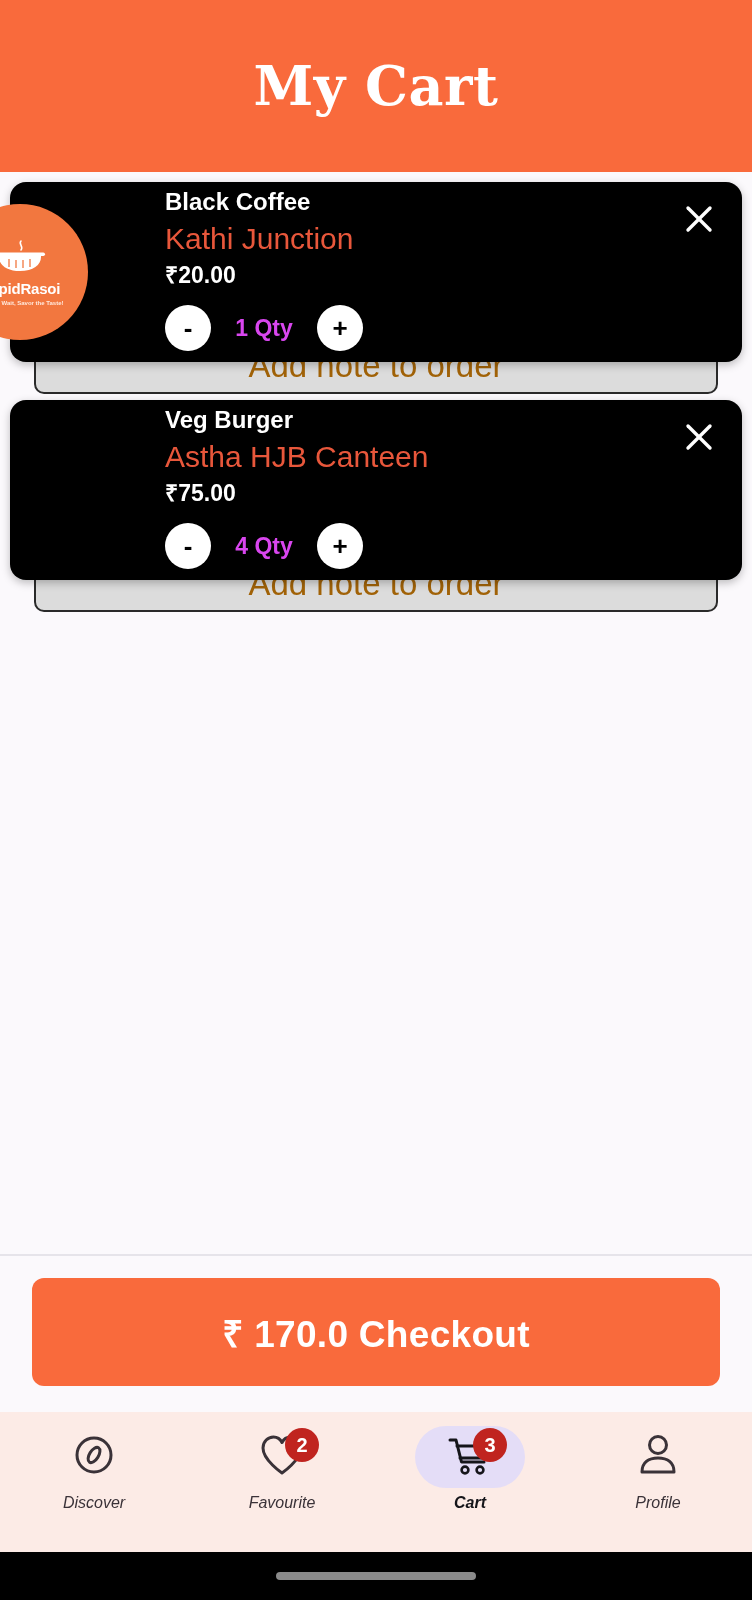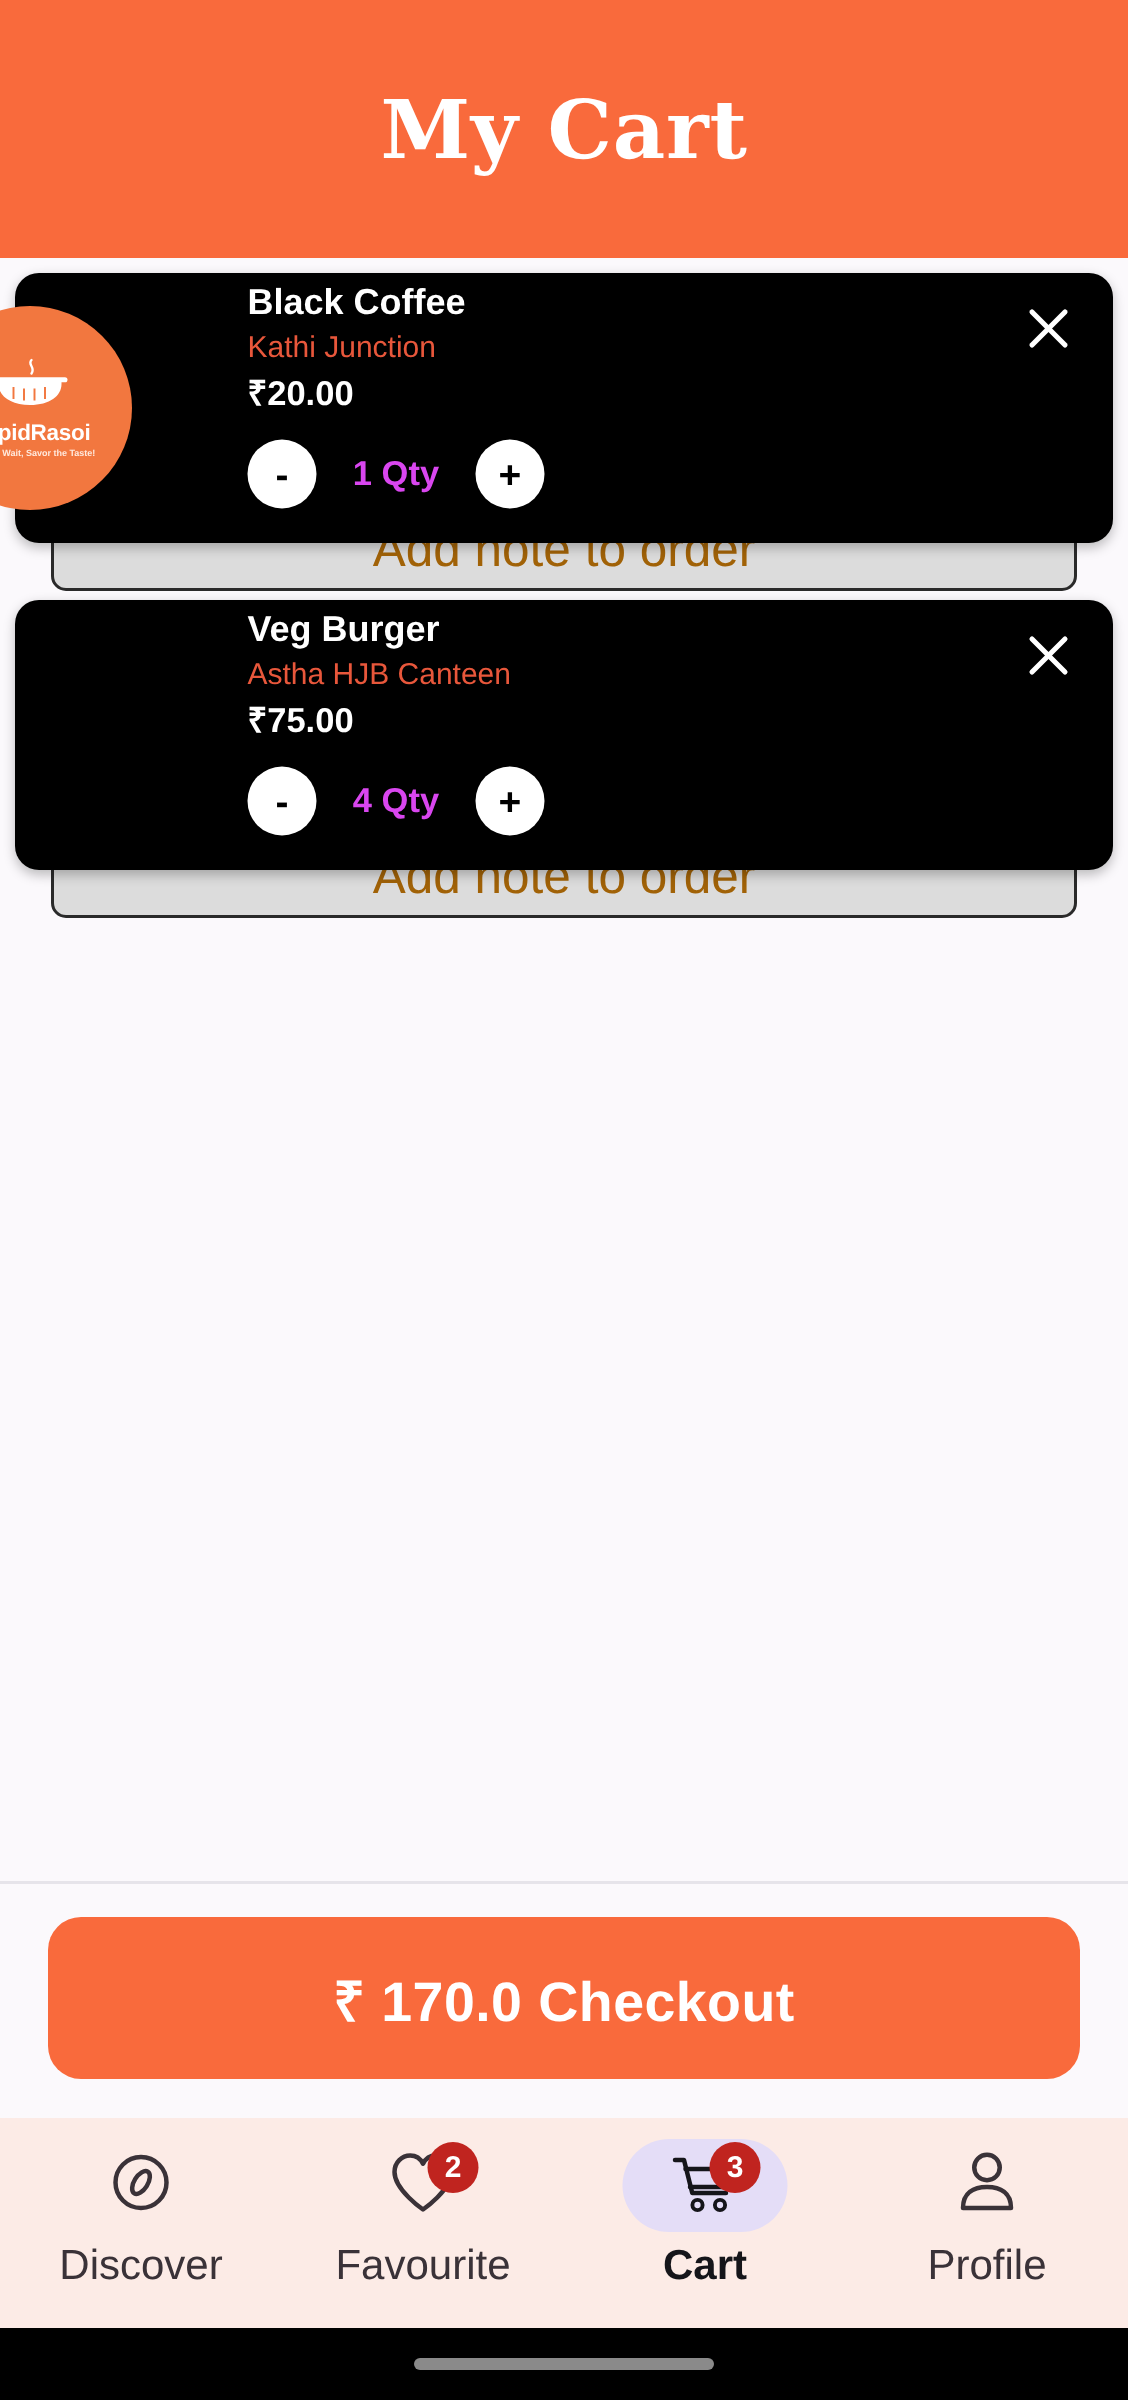--- a/index.html
+++ b/index.html
@@ -125,21 +125,21 @@
     right: 70px;
   }
   .item-name {
     color: #FFFFFF;
     font-size: 24px;
     font-weight: bold;
     line-height: 1.1;
   }
   .item-vendor {
     color: #E8573B;
-    font-size: 20px;
+    font-size: 30px;
     line-height: 1.25;
     margin-top: 5px;
   }
   .item-price {
     color: #FFFFFF;
     font-size: 23px;
     font-weight: bold;
     line-height: 1.2;
     margin-top: 4px;
   }
@@ -191,21 +191,21 @@
     flex: 0 0 auto;
     background: #FBF9FC;
     border-top: 2px solid #E6E4EA;
     padding: 22px 32px 26px 32px;
   }
   .checkout-btn {
     width: 100%;
     height: 108px;
     background: #F96A3C;
     border: none;
-    border-radius: 22px;
+    border-radius: 12px;
     color: #FFFFFF;
     font-size: 37px;
     font-weight: bold;
     letter-spacing: 0.3px;
     cursor: pointer;
     font-family: "Liberation Sans", sans-serif;
     display: flex;
     align-items: center;
     justify-content: center;
   }
@@ -233,23 +233,24 @@
     height: 62px;
     display: flex;
     align-items: center;
     justify-content: center;
     border-radius: 31px;
   }
   .nav-item.active .nav-icon-wrap {
     background: #E4DDF7;
   }
   .nav-label {
-    font-size: 28px;
+    font-size: 16px;
     color: #3A3238;
     margin-top: 6px;
+    font-style: italic;
   }
   .nav-item.active .nav-label {
     font-weight: bold;
     color: #15151A;
   }
   .nav-badge {
     position: absolute;
     top: 2px;
     left: 58px;
     min-width: 34px;

